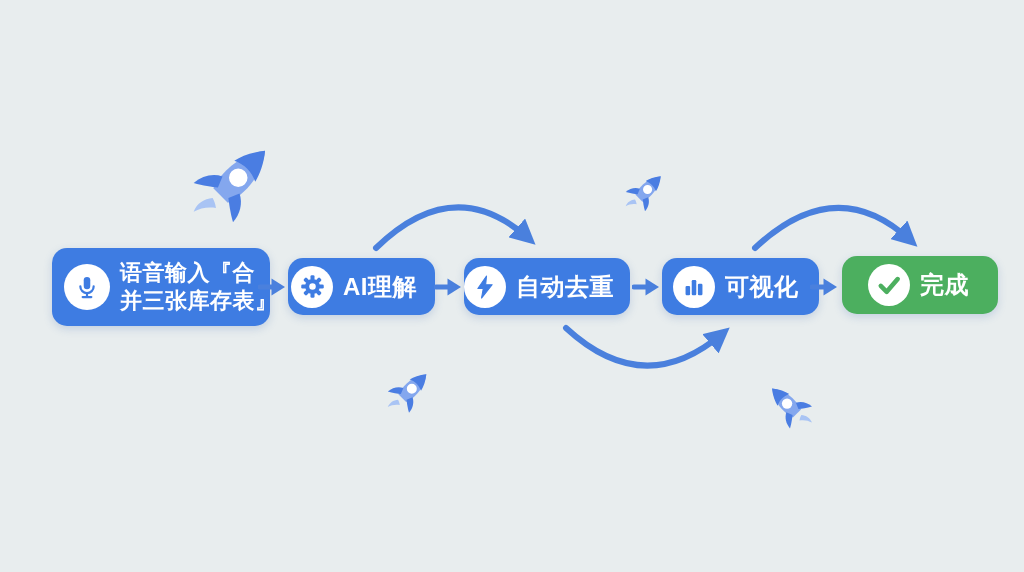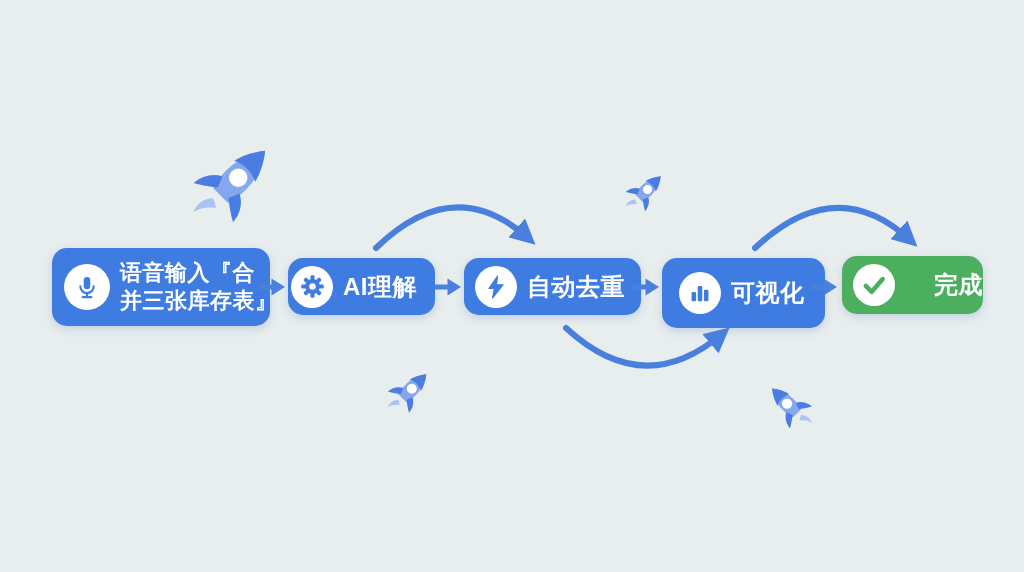--- a/index.html
+++ b/index.html
@@ -18,23 +18,23 @@
   .icon-circle{
     background:#fff;border-radius:50%;flex:0 0 auto;
     display:flex;align-items:center;justify-content:center;
   }
   .step .label{font-weight:bold;letter-spacing:.5px;}
   .step1{left:52px;top:248px;width:206px;height:78px;padding-left:12px;}
   .step1 .icon-circle{width:46px;height:46px;}
   .step1 .label{font-size:22px;line-height:1.28;margin-left:10px;}
   .step1 .label span{display:block;white-space:nowrap;}
   .step2{left:288px;top:258px;width:144px;height:57px;padding-left:3px;}
-  .step3{left:464px;top:258px;width:166px;height:57px;padding-left:11px;}
-  .step4{left:662px;top:258px;width:146px;height:70px;padding-left:17px;}
-  .step5{left:842px;top:256px;width:130px;height:58px;padding-left:11px;gap:29px;}
+  .step3{left:464px;top:258px;width:166px;height:57px;}
+  .step4{left:662px;top:258px;width:146px;height:57px;padding-left:11px;}
+  .step5{left:842px;top:256px;width:130px;height:58px;padding-left:26px;}
   .step2 .icon-circle,.step3 .icon-circle,.step4 .icon-circle,.step5 .icon-circle{width:42px;height:42px;}
   .step2 .label,.step3 .label,.step4 .label,.step5 .label{font-size:24px;margin-left:10px;white-space:nowrap;}
   .conn{position:absolute;width:30px;height:26px;}
   .conn1{left:258px;top:274px;}
   .conn2{left:434px;top:274px;}
   .conn3{left:632px;top:274px;}
   .conn4{left:810px;top:274px;}
   .arc{position:absolute;}
   .arc1{left:368px;top:190px;width:180px;height:72px;}
   .arc2{left:740px;top:188px;width:190px;height:75px;}

